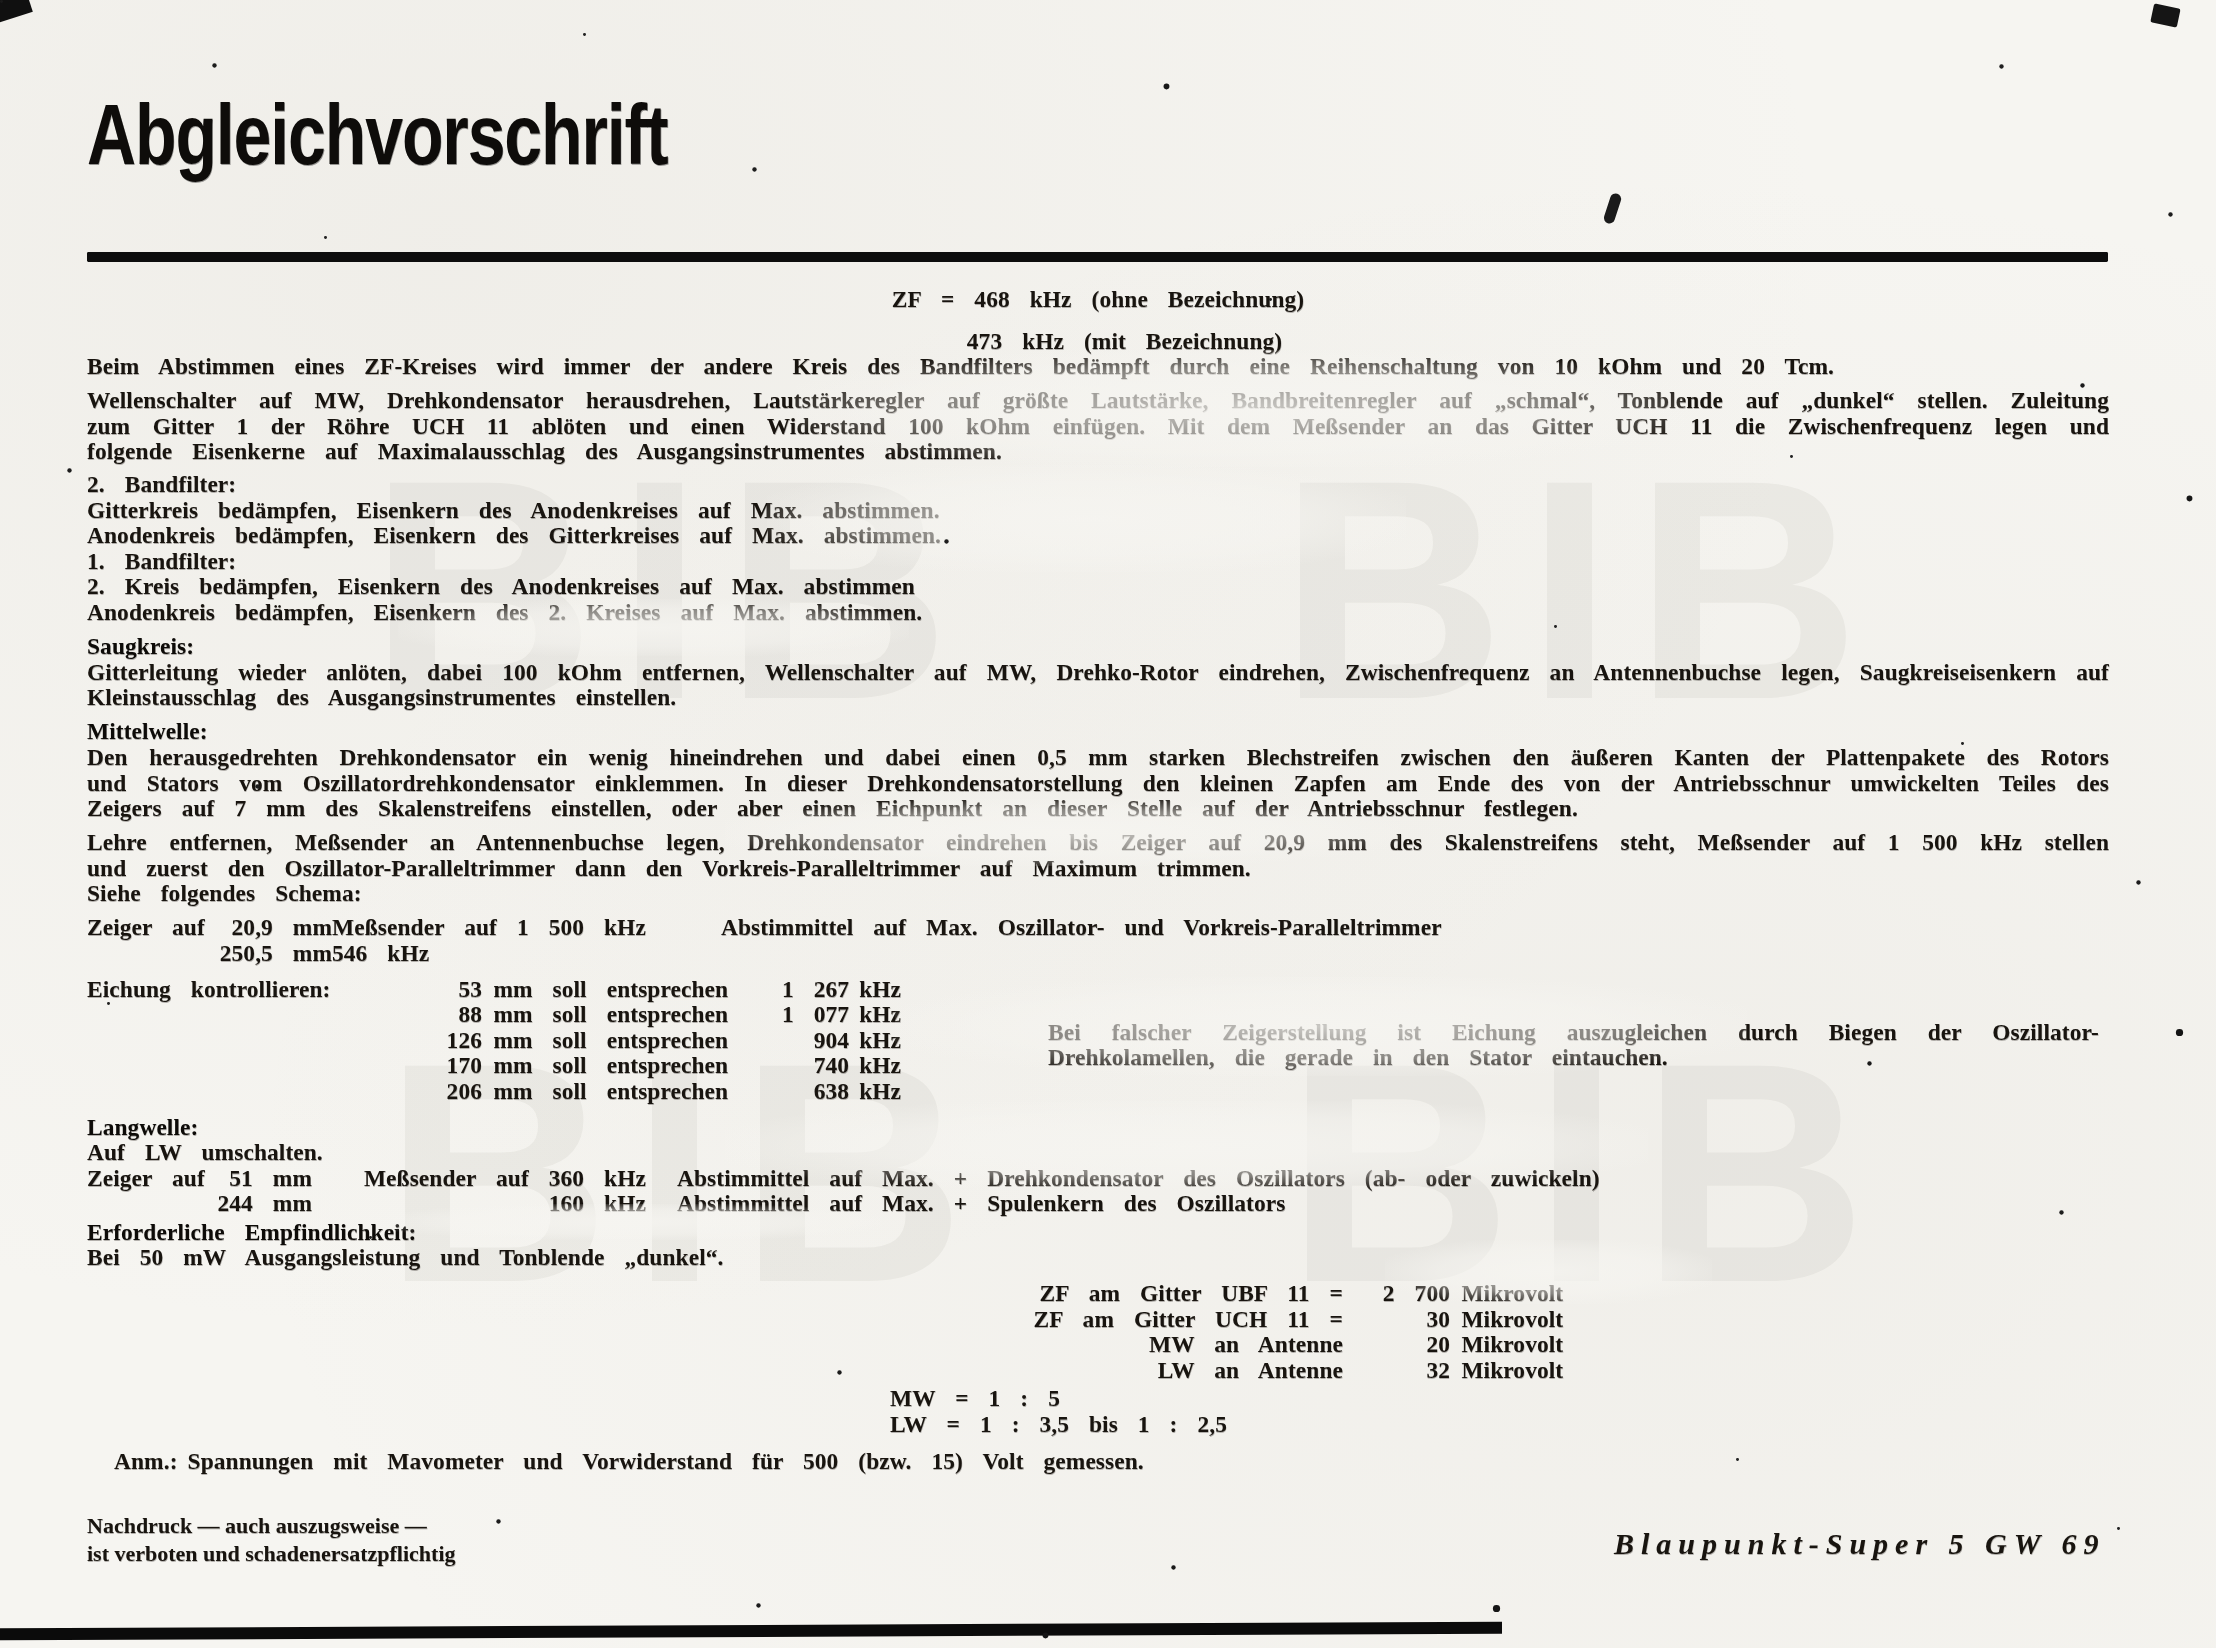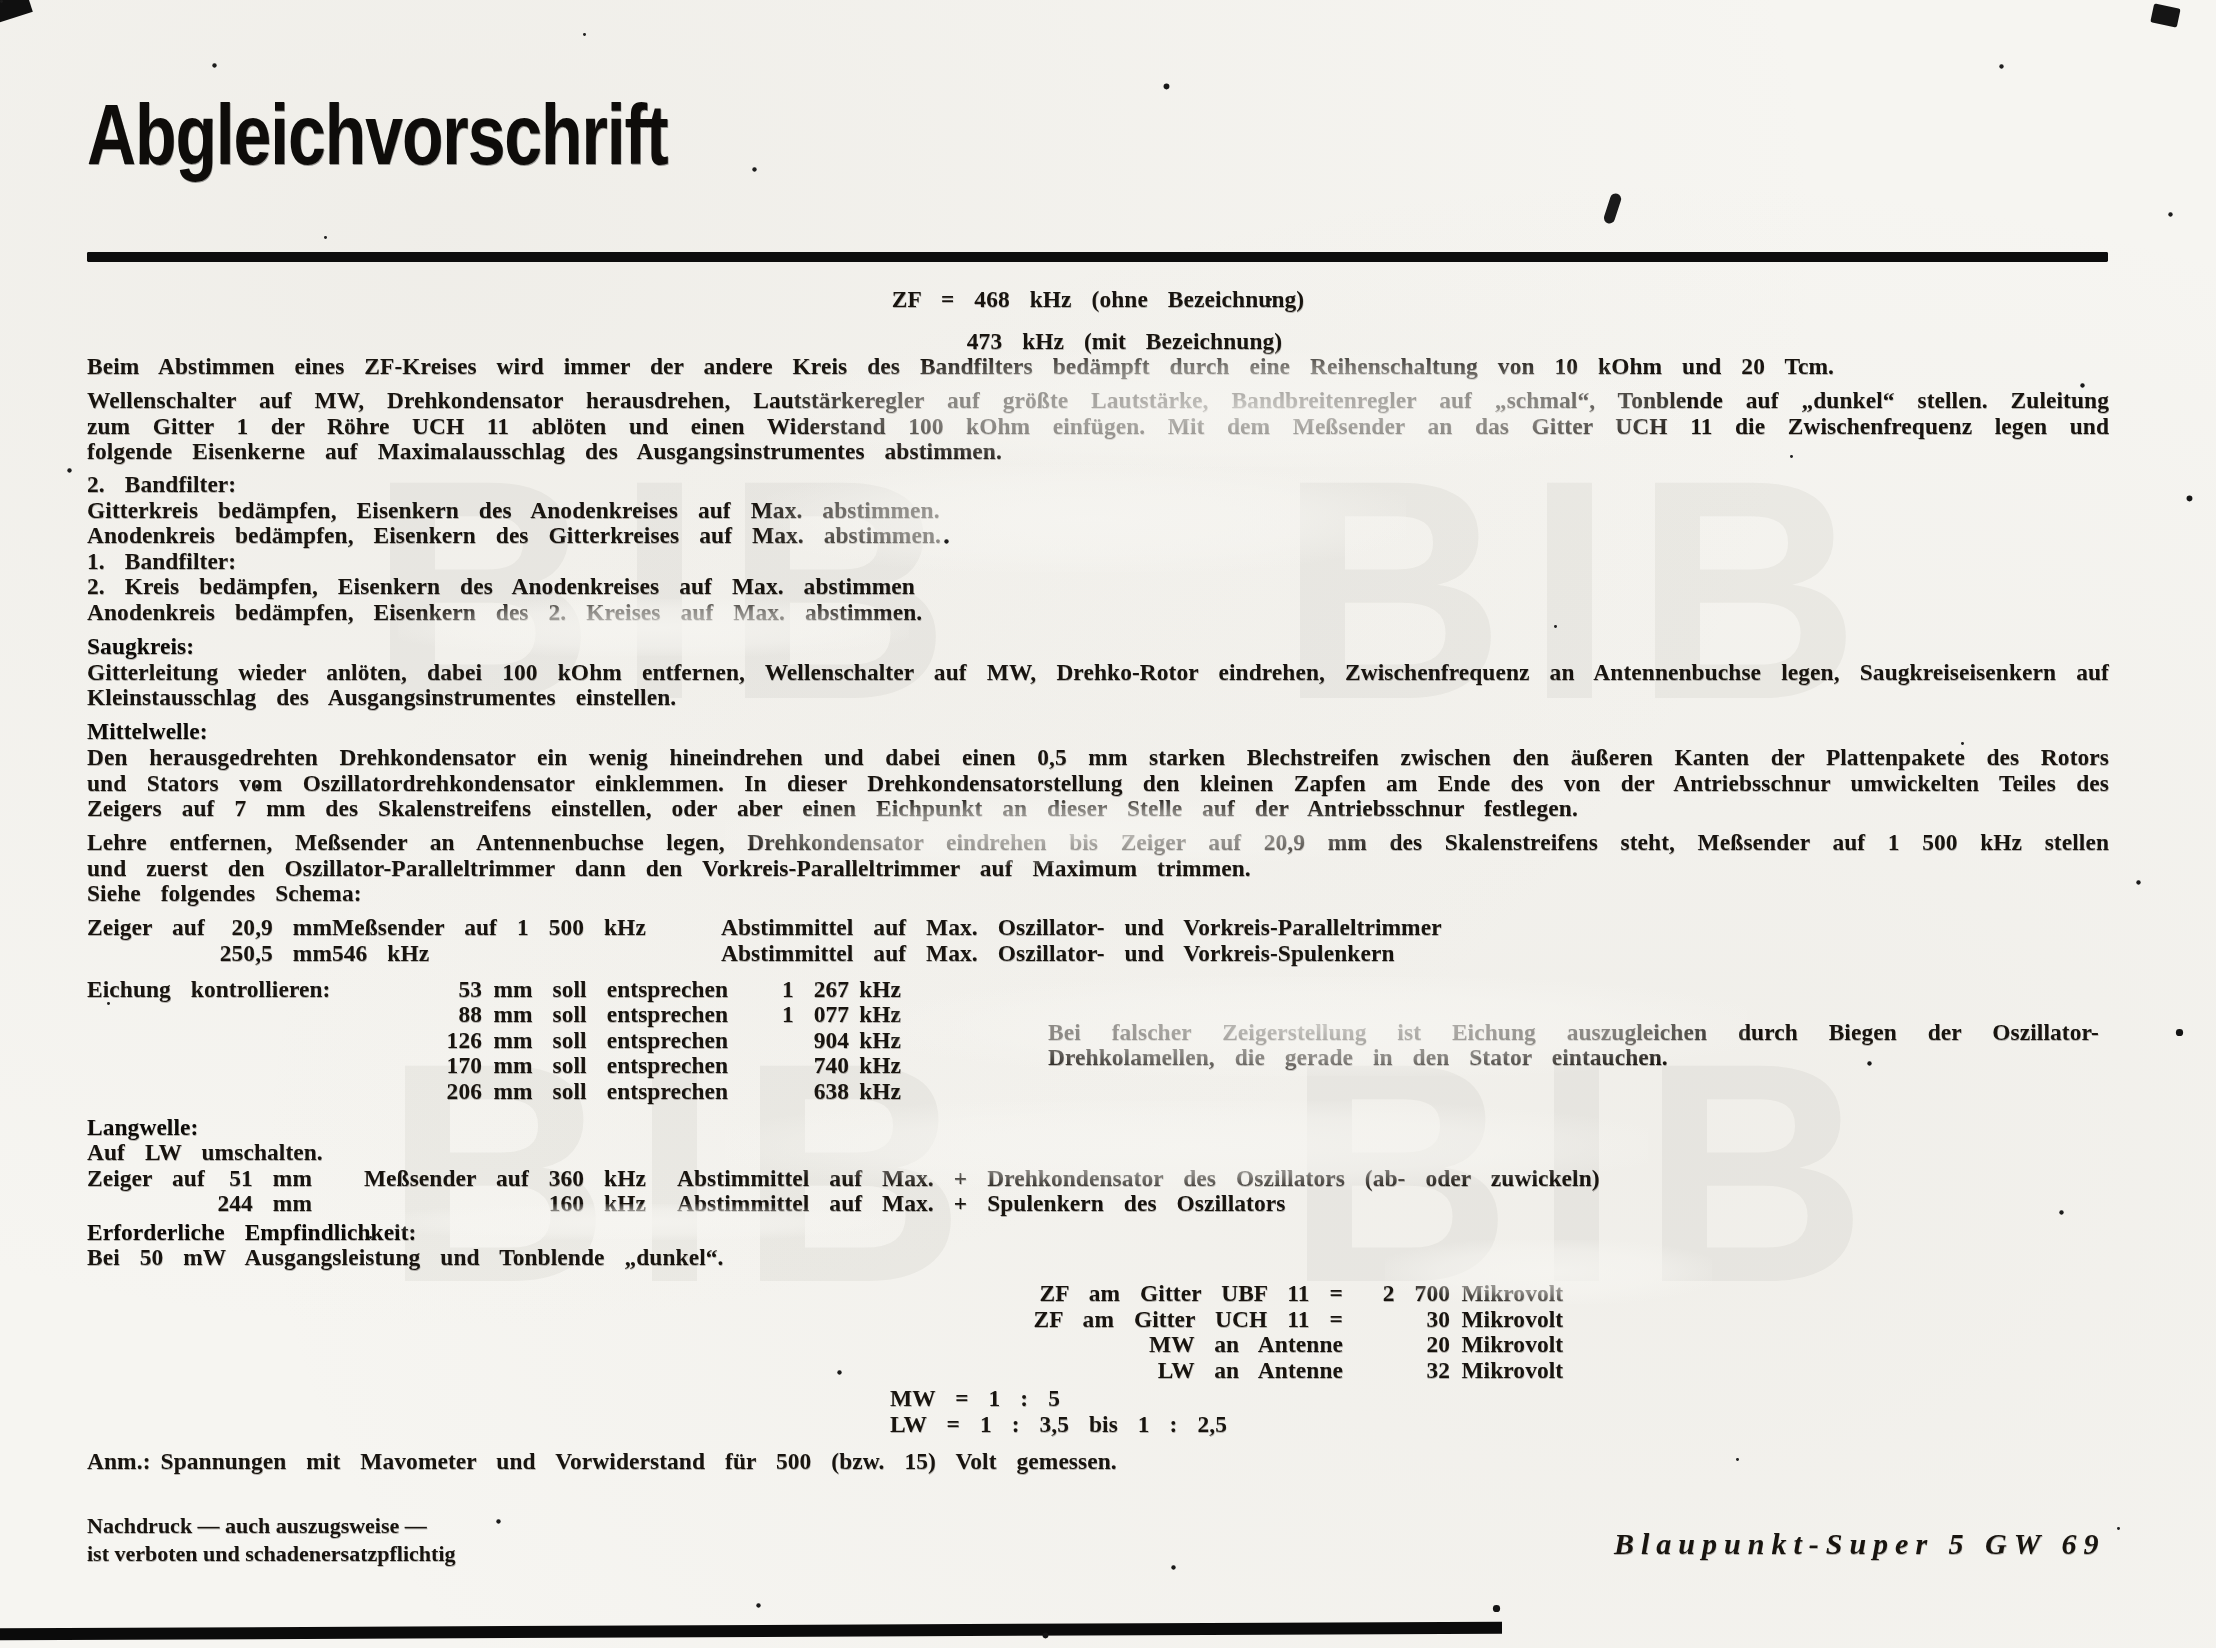--- a/index.html
+++ b/index.html
@@ -51,21 +51,21 @@
   .lw-row .c4{padding-left:31px;}
   .mikro{margin-left:817px;margin-top:10px;}
   .mrow{display:grid;grid-template-columns:439px 107px auto;}
   .m-label{text-align:right;}
   .m-val{text-align:right;}
   .m-unit{padding-left:11.4px;}
   .ew{margin-top:12.8px;}
   .ew-label{letter-spacing:6.4px;padding-right:7px;}
   .ratios{margin-left:803px;margin-top:2.8px;}
   .anm{margin-top:11.4px;}
-  .anm-label{padding-right:10px;}
+  .anm-label{padding-right:10px;margin-left:27px;}
   .footer-left{position:absolute;left:87px;top:1512px;z-index:2;font-size:22px;line-height:28px;
     text-shadow:0.4px 0.5px 0 rgba(25,20,15,.30);}
   .footer-right{position:absolute;left:1614px;top:1527px;z-index:2;font-size:30px;letter-spacing:7px;
     text-shadow:0.4px 0.5px 0 rgba(25,20,15,.30);font-style:italic;}
   .bottom-bar{position:absolute;left:0;top:1625px;width:1502px;height:12px;background:#0b0b0b;
     transform:skewY(-.25deg);z-index:2;}
   .wm{position:absolute;z-index:1;font-family:"Liberation Sans", sans-serif;font-weight:700;
     font-size:313px;line-height:1;letter-spacing:21px;color:rgba(55,50,42,.05);user-select:none;}
   .wm1{left:369px;top:433px;}
   .wm2{left:1279px;top:433px;}
@@ -152,21 +152,20 @@
     <div class="srow">
       <div class="c1">Zeiger auf</div>
       <div class="c2">20,9 mm</div>
       <div class="c3">Meßsender auf 1 500 kHz</div>
       <div class="c4">Abstimmittel auf Max. Oszillator- und Vorkreis-Paralleltrimmer</div>
     </div>
     <div class="srow">
       <div class="c1"></div>
       <div class="c2">250,5 mm</div>
       <div class="c3">546 kHz</div>
-      <div class="c4">Abstimmittel auf Max. Oszillator- und Vorkreis-Spulenkern</div>
     </div>
   </div>
 
   <div class="eich-wrap body-text">
     <div class="eich-table">
       <div class="eich-row">
         <div>Eichung kontrollieren:</div>
         <div class="e-mm">53</div>
         <div class="e-mid">mm soll entsprechen</div>
         <div class="e-khz">1 267</div>

